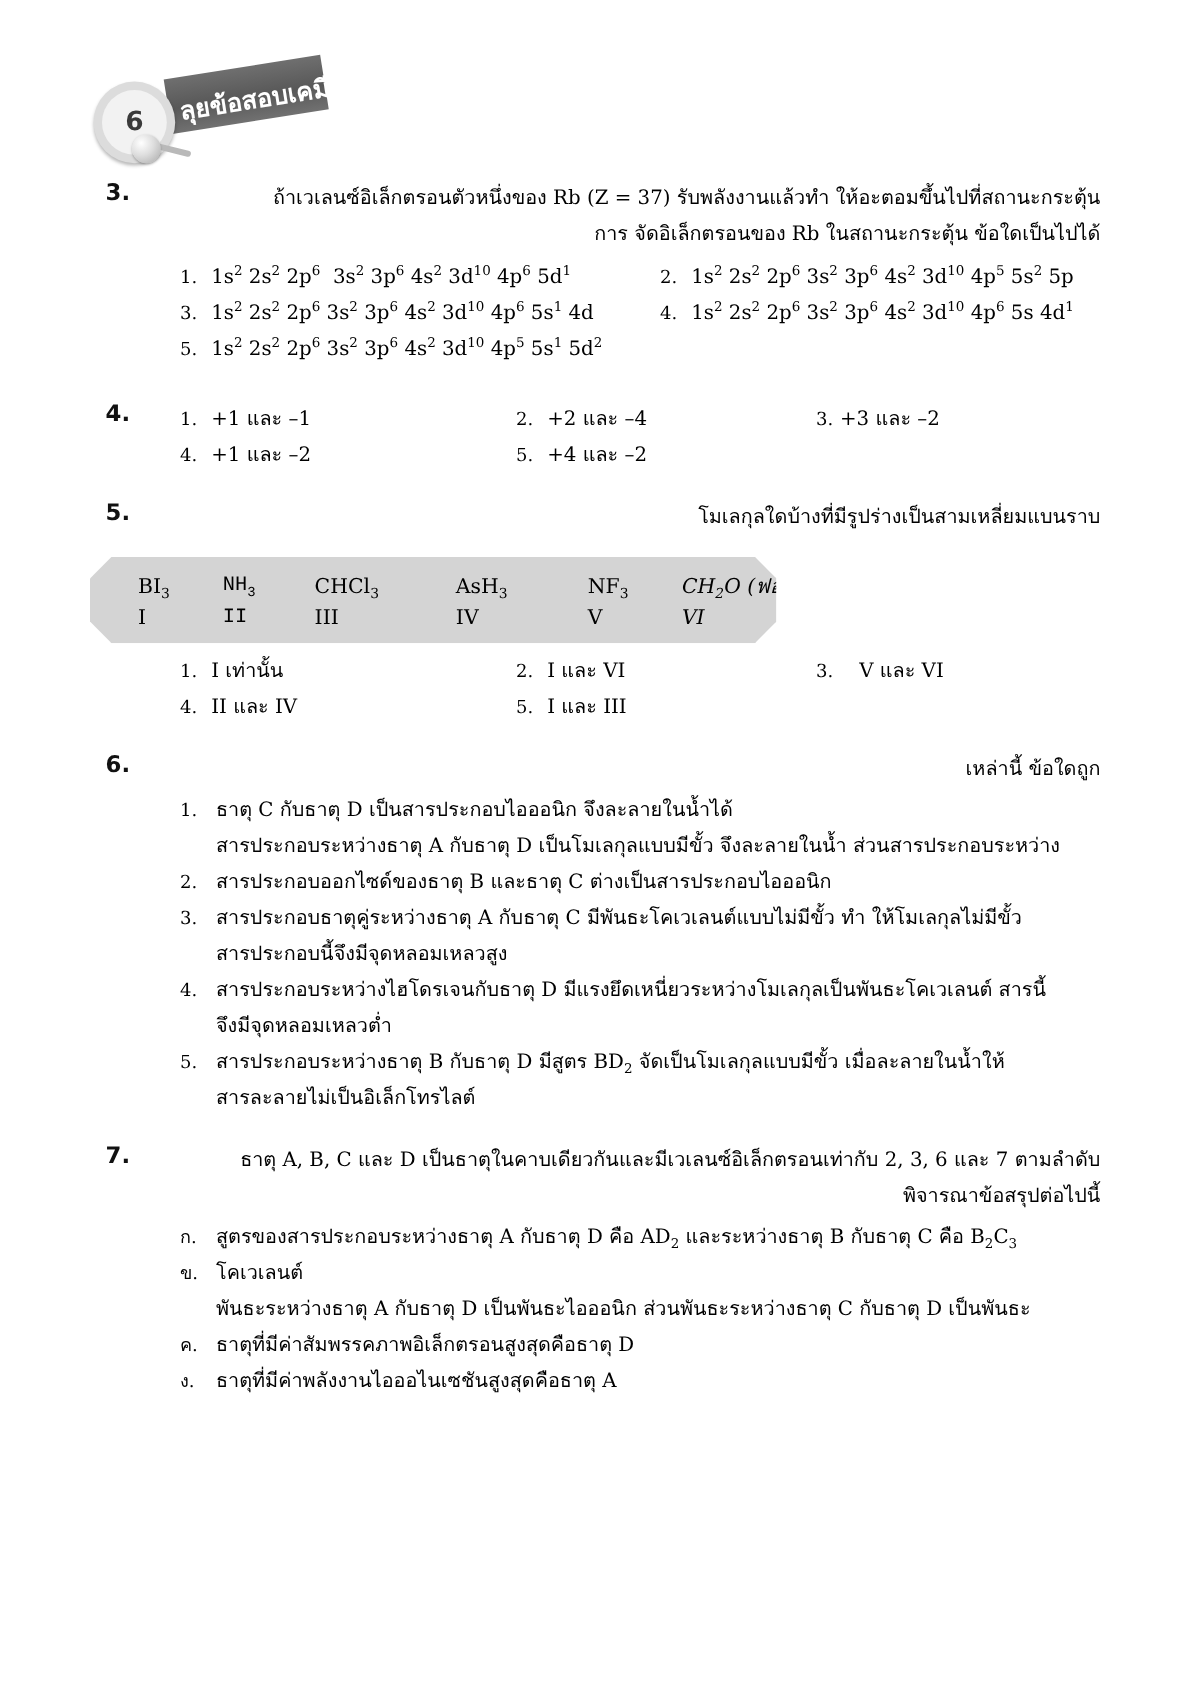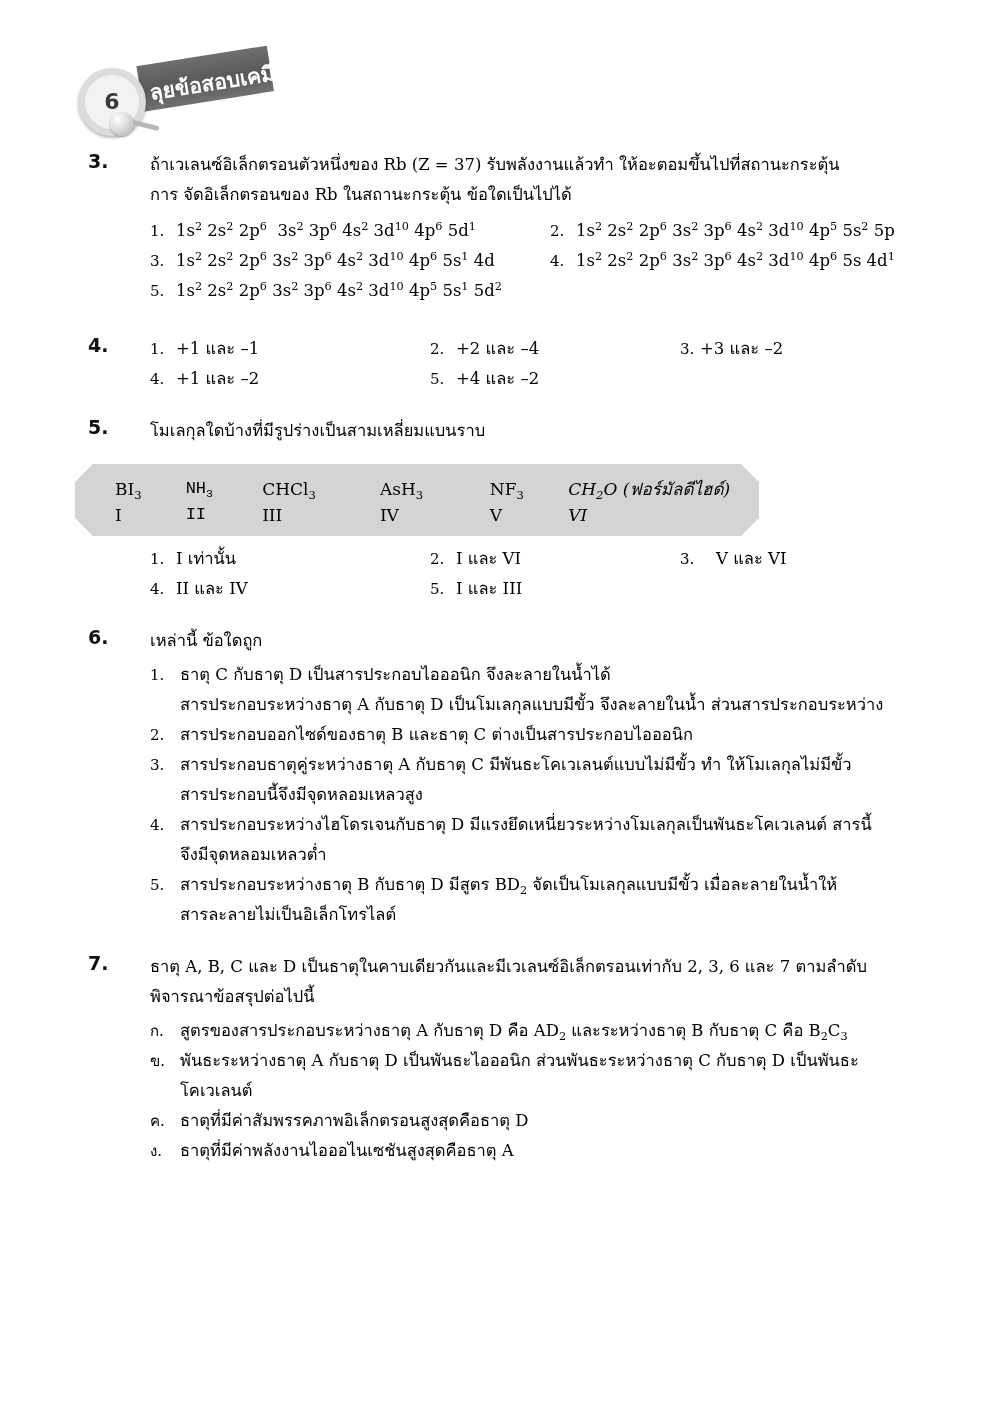--- a/index.html
+++ b/index.html
@@ -124,21 +124,21 @@
     width: 34px;
     font-family: "DejaVu Sans", "Liberation Sans", sans-serif;
     font-size: 19px;
     font-weight: bold;
     color: #111111;
   }
   .q-stem {
     margin-left: 62px;
     font-size: 16.5px;
     line-height: 30px;
-    text-align: left;
+    text-align: right;
   }
 
   
   .opts {
     margin-left: 62px;
     margin-top: 6px;
   }
   .opt-row {
     display: flex;
     font-size: 16.5px;
@@ -189,21 +189,21 @@
     line-height: 0;
   }
   .sym {
     font-family: "DejaVu Serif", "Liberation Serif", serif;
   }
 
   
   .mol-box {
     position: relative;
     margin: 18px 0 8px 75px;
-    width: 684px;
+    width: 572px;
     min-height: 72px;
     background: #d4d4d4;
     -webkit-clip-path: polygon(18px 0, calc(100% - 18px) 0, 100% 18px, 100% calc(100% - 18px), calc(100% - 18px) 100%, 18px 100%, 0 calc(100% - 18px), 0 18px);
     clip-path: polygon(18px 0, calc(100% - 18px) 0, 100% 18px, 100% calc(100% - 18px), calc(100% - 18px) 100%, 18px 100%, 0 calc(100% - 18px), 0 18px);
     box-shadow: 2px 2px 2px rgba(0,0,0,0.12);
   }
   .mol-grid {
     position: absolute;
     left: 40px;
     top: 12px;
@@ -425,22 +425,22 @@
     <div class="opts-stacked">
       <div class="opt-stack">
         <span class="opt-label">ก.</span>
         <span class="opt-body">
           <span style="display:block">สูตรของสารประกอบระหว่างธาตุ A กับธาตุ D คือ AD<sub>2</sub> และระหว่างธาตุ B กับธาตุ C คือ B<sub>2</sub>C<sub>3</sub></span>
         </span>
       </div>
       <div class="opt-stack">
         <span class="opt-label">ข.</span>
         <span class="opt-body">
+          <span style="display:block">โคเวเลนต์</span>
           <span style="display:block">พันธะระหว่างธาตุ A กับธาตุ D เป็นพันธะไอออนิก ส่วนพันธะระหว่างธาตุ C กับธาตุ D เป็นพันธะ</span>
-          <span style="display:block">โคเวเลนต์</span>
         </span>
       </div>
       <div class="opt-stack">
         <span class="opt-label">ค.</span>
         <span class="opt-body">
           <span style="display:block">ธาตุที่มีค่าสัมพรรคภาพอิเล็กตรอนสูงสุดคือธาตุ D</span>
         </span>
       </div>
       <div class="opt-stack">
         <span class="opt-label">ง.</span>

